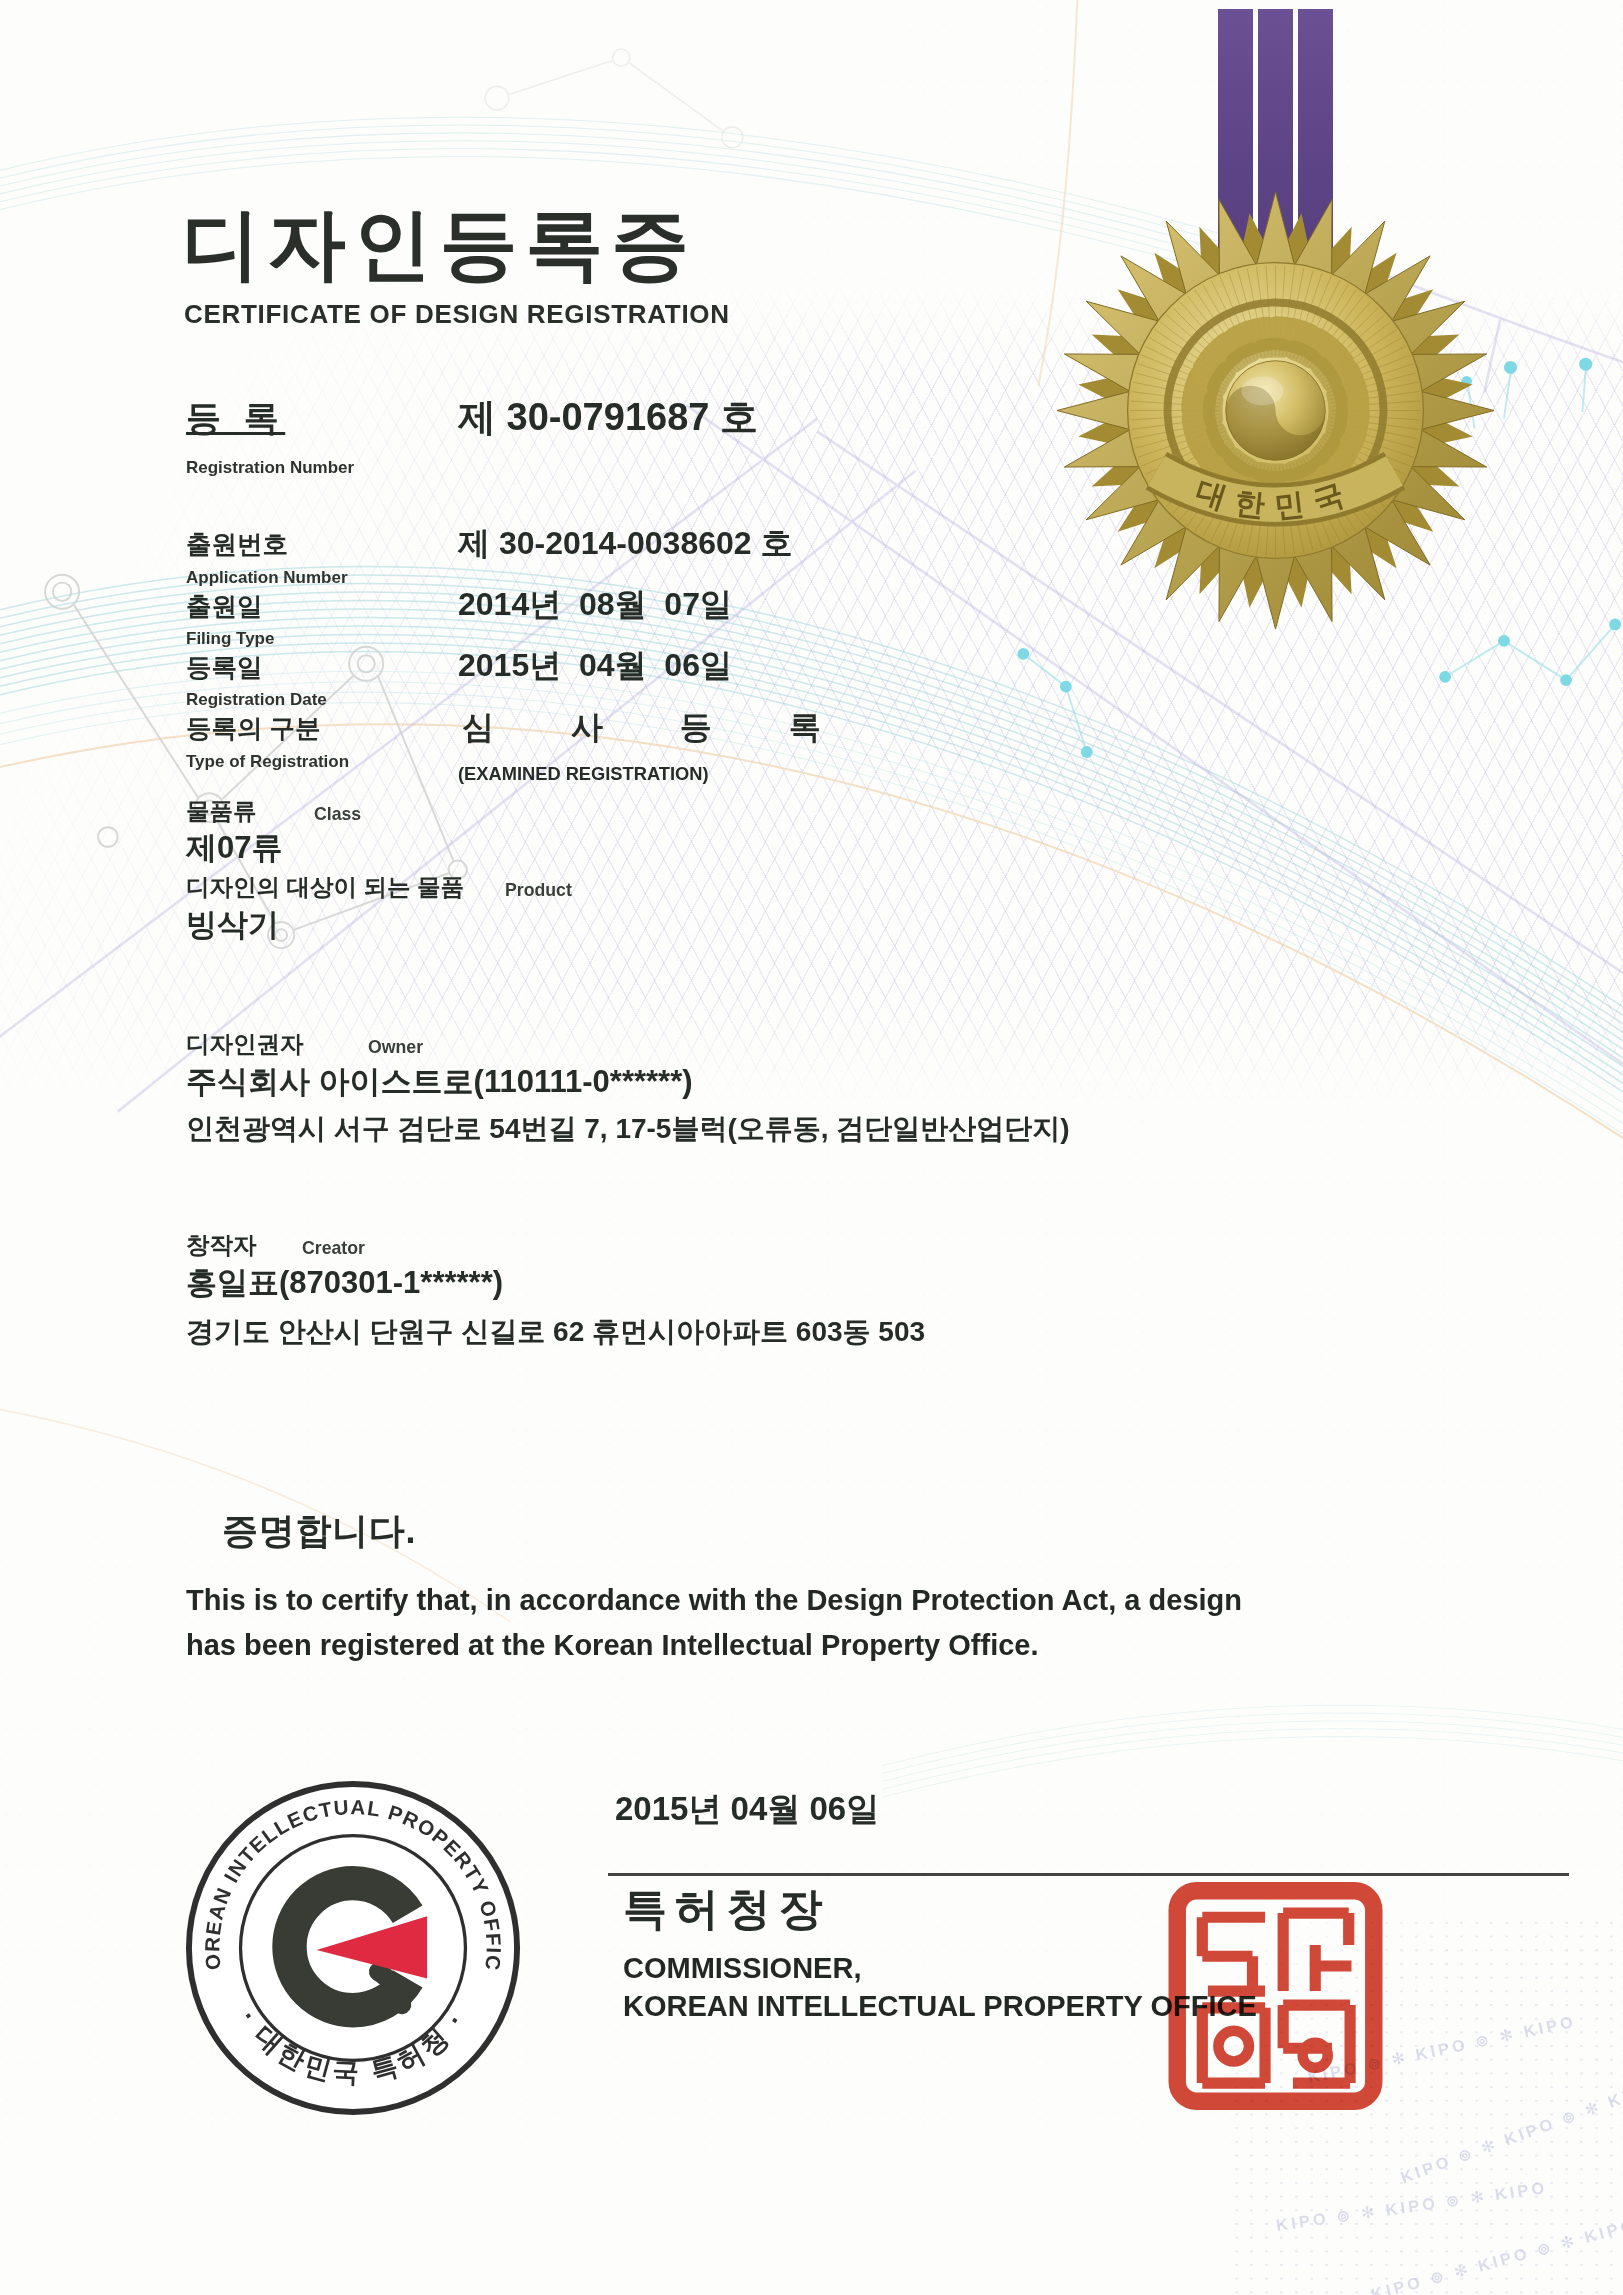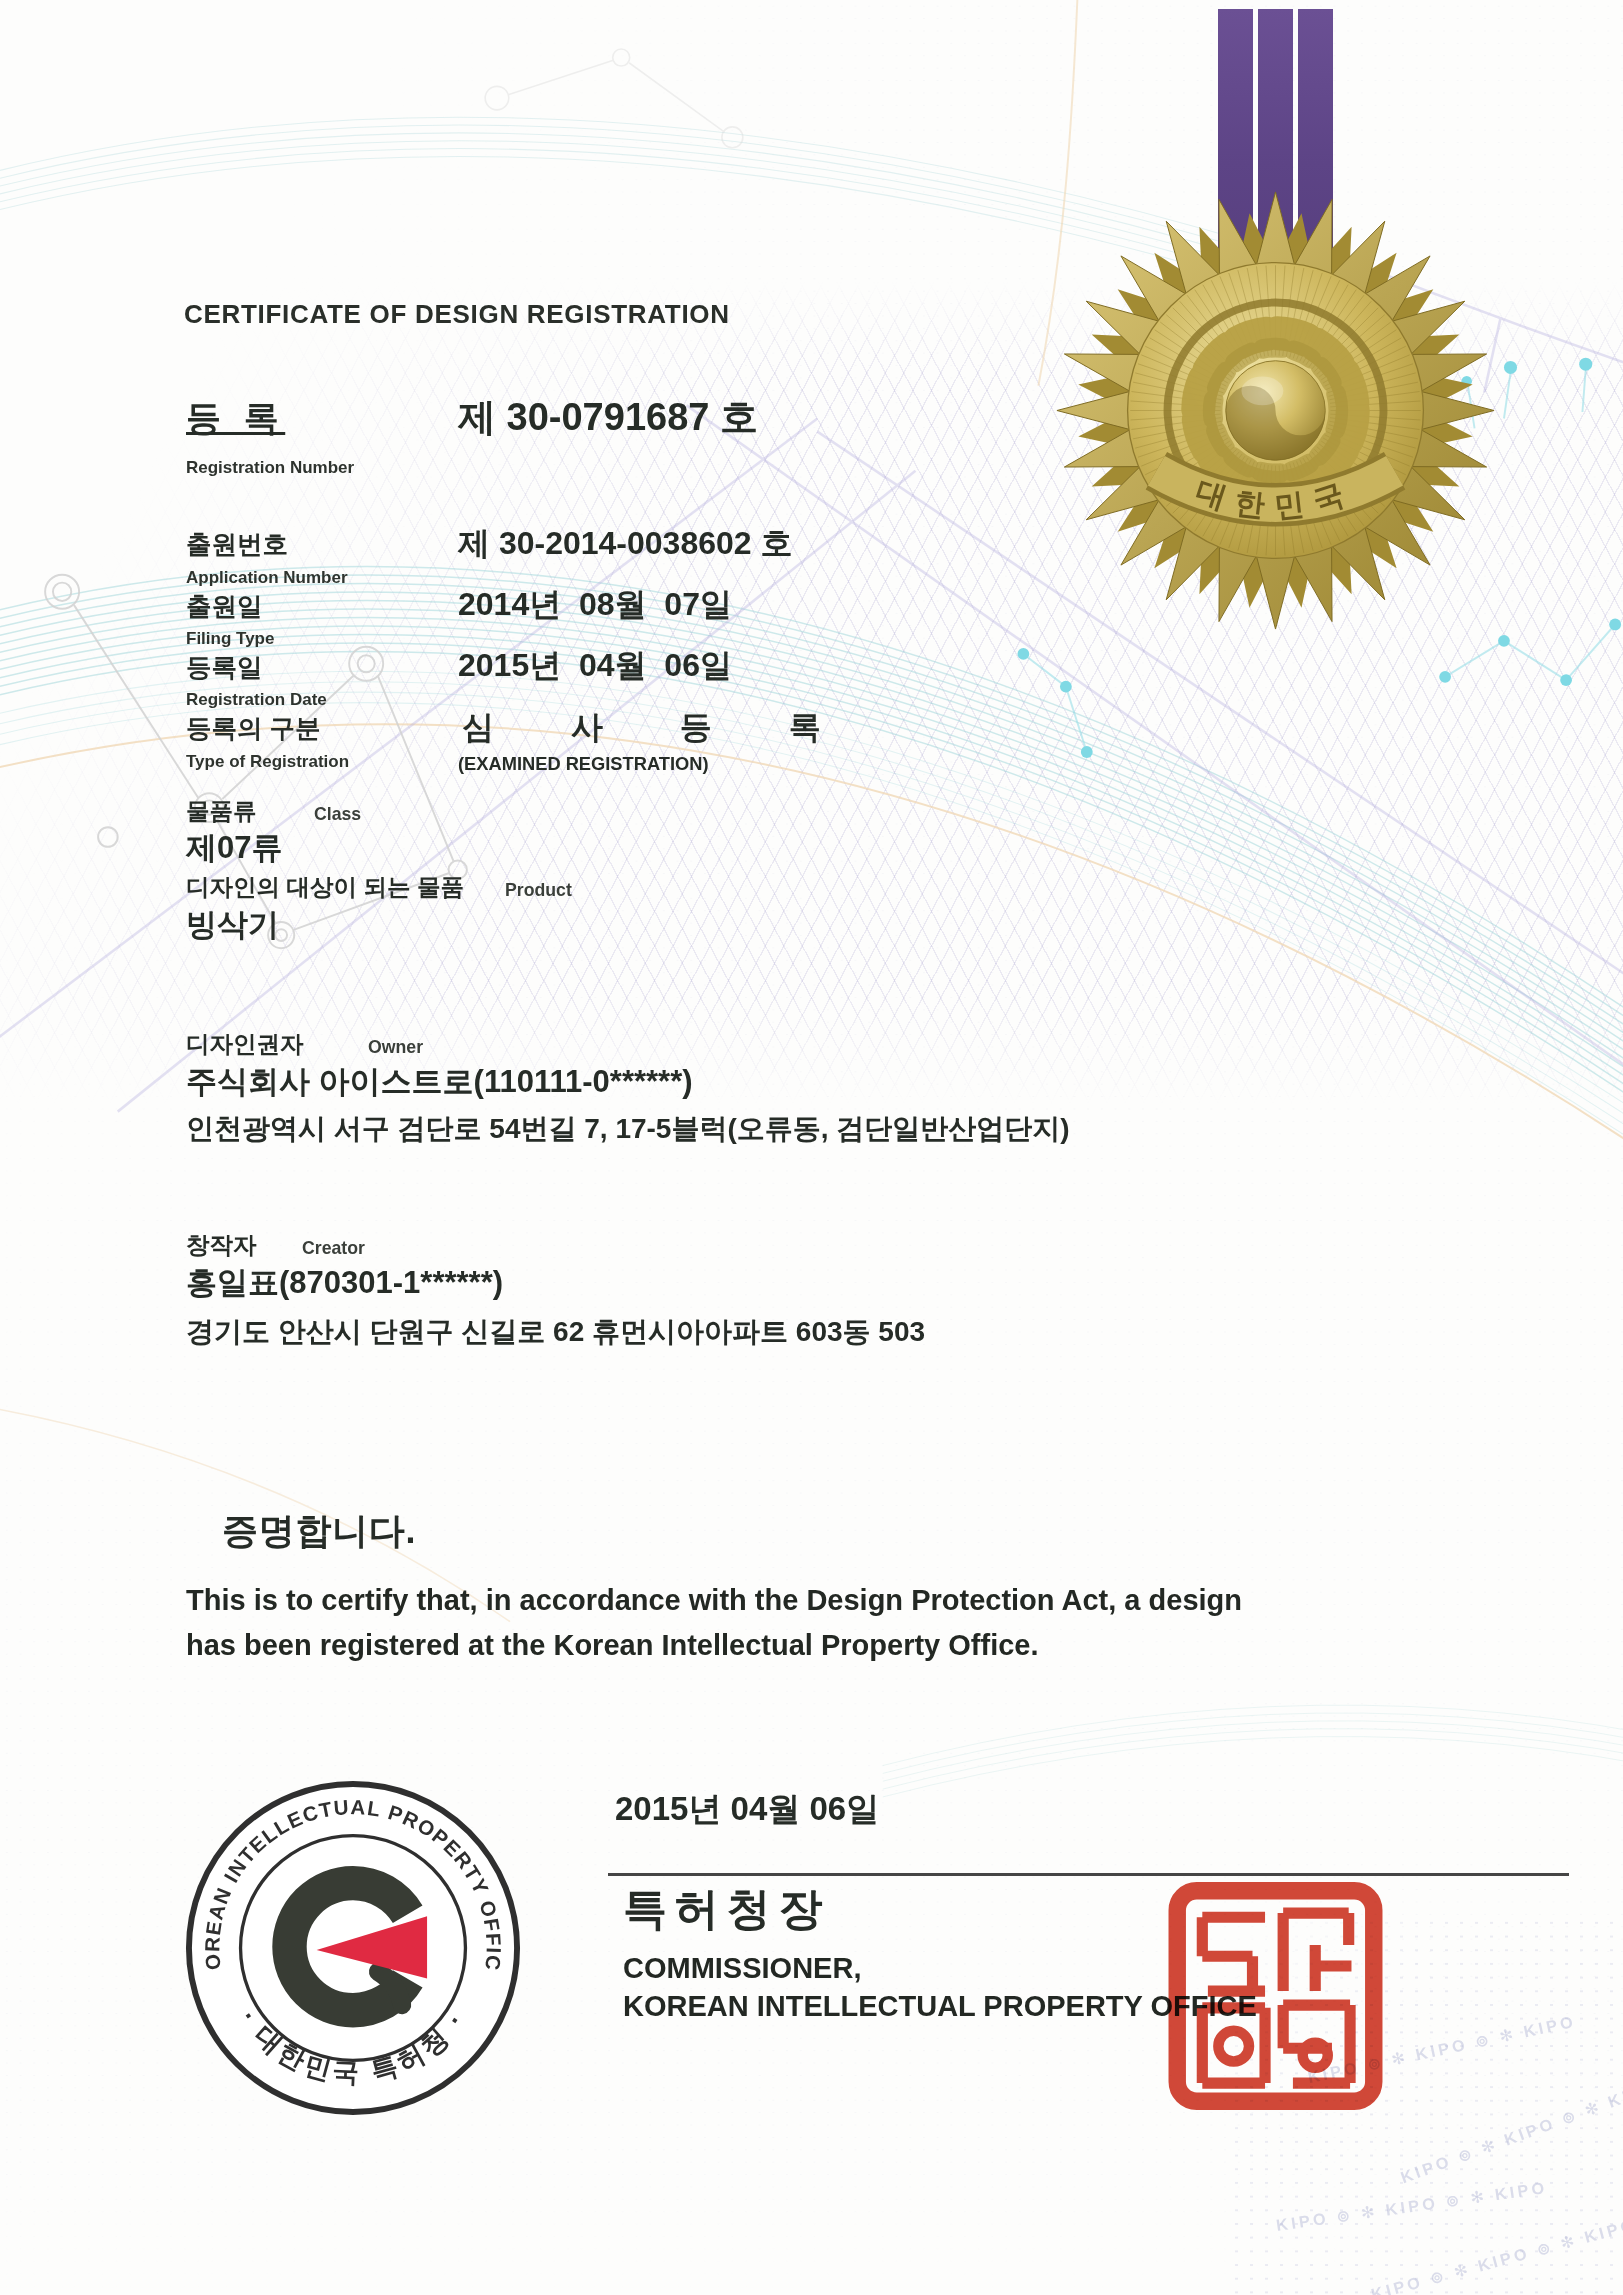--- a/index.html
+++ b/index.html
@@ -53,21 +53,21 @@
   
   .t{position:absolute;z-index:6;white-space:pre;line-height:1.05;}
   .title-ko{font-size:78px;font-weight:700;letter-spacing:7.8px;color:#2a2f2a;}
   .title-en{font-size:26px;font-weight:700;letter-spacing:0.7px;color:#2a2f2a;}
   .reg-label{font-size:35px;font-weight:700;letter-spacing:6.5px;}
   .en-sub{font-size:17px;font-weight:700;color:#2e332e;}
   .reg-value{font-size:38px;font-weight:700;}
   .field-label{font-size:25.5px;font-weight:700;text-align:center;}
   .field-value{font-size:32px;font-weight:700;}
   .spaced{letter-spacing:34px;}
-  .type-sub{font-size:18.3px;font-weight:700;}
+  .type-sub{font-size:18.3px;font-weight:700;margin-top:10px;}
   .sec-label{font-size:23.5px;font-weight:600;}
   .sec-label-en{font-size:17.7px;font-weight:600;color:#3a3f3a;}
   .big-value{font-size:31px;font-weight:700;}
   .addr-value{font-size:28px;font-weight:700;}
   .stmt-ko{font-size:36px;font-weight:700;letter-spacing:0.7px;}
   .stmt-en{font-size:29px;font-weight:700;color:#232823;}
   .issue-date{font-size:33px;font-weight:600;}
   .divider{position:absolute;left:608px;top:1873px;width:961px;height:2.6px;background:#454545;z-index:6;}
   .comm-ko{font-size:44px;font-weight:700;letter-spacing:7.8px;}
   .comm-en{font-size:29px;font-weight:700;color:#232823;}
@@ -306,20 +306,21 @@
     <path d="M -76 0 a 38 38 0 0 1 76 0 a 38 38 0 0 0 76 0 a 76 76 0 0 1 -152 0 z" fill="#6d5a1a" opacity="0.4"></path>
     <ellipse cx="-20" cy="-30" rx="32" ry="22" fill="#ffffff" opacity="0.22"></ellipse>
     <path d="M -182 92 Q 0 196 182 92" fill="none" stroke="#8f7a2e" stroke-width="66"></path>
     <path d="M -182 92 Q 0 196 182 92" fill="none" stroke="#c9b45e" stroke-width="52"></path>
     <path id="bannerTextPath" d="M -172 110 Q 0 212 172 110" fill="none"></path>
     <text font-size="46" font-weight="700" fill="#6a581c" letter-spacing="18" text-anchor="middle">
       <textPath href="#bannerTextPath" startOffset="50%">대한민국</textPath>
     </text>
   </svg>
 
+  <div class="t title-ko" style="left:182px;top:204px;">디자인등록증</div>
   <div class="t title-en" style="left:184px;top:301px;">CERTIFICATE OF DESIGN REGISTRATION</div>
 
   <div class="t reg-label" style="left:186px;top:400px;text-decoration:underline;">등 록</div>
   <div class="t en-sub" style="left:186px;top:459px;">Registration Number</div>
   <div class="t reg-value" style="left:458px;top:398px;">제 30-0791687 호</div>
 
   <div class="t field-label" style="left:186px;top:531px;">출원번호</div>
   <div class="t en-sub" style="left:186px;top:569px;">Application Number</div>
   <div class="t field-value" style="left:458px;top:527px;">제 30-2014-0038602 호</div>
 

